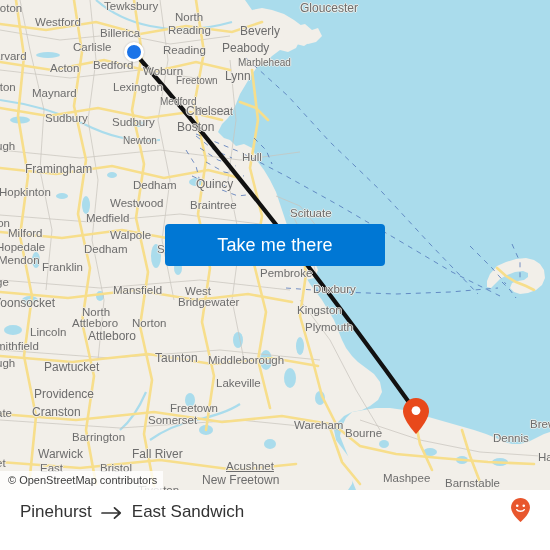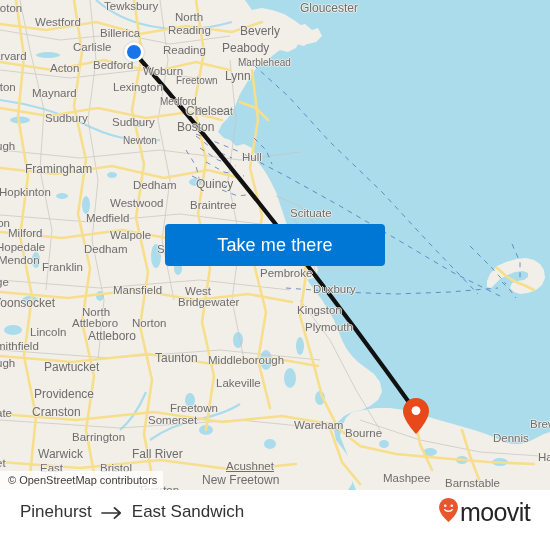--- a/index.html
+++ b/index.html
@@ -419,16 +419,15 @@
 
     <div id="brand-logo">
       <span>
         <svg viewBox="0 0 22 28" width="19" height="24">
           <path d="M11,0 C4.9,0 0,4.9 0,11 C0,19 11,28 11,28 C11,28 22,19 22,11 C22,4.9 17.1,0 11,0 Z" fill="#e8562d"></path>
           <circle cx="7.2" cy="9" r="1.5" fill="#ffffff"></circle>
           <circle cx="14.8" cy="9" r="1.5" fill="#ffffff"></circle>
           <path d="M6.6,13.6 C8.2,16.2 13.8,16.2 15.4,13.6" stroke="#ffffff" stroke-width="1.7" fill="none" stroke-linecap="round"></path>
         </svg>
       </span>
-      <span id="brand-wordmark">moovit</span>
     </div>
   </div>
 </div>
 
 </body></html>

